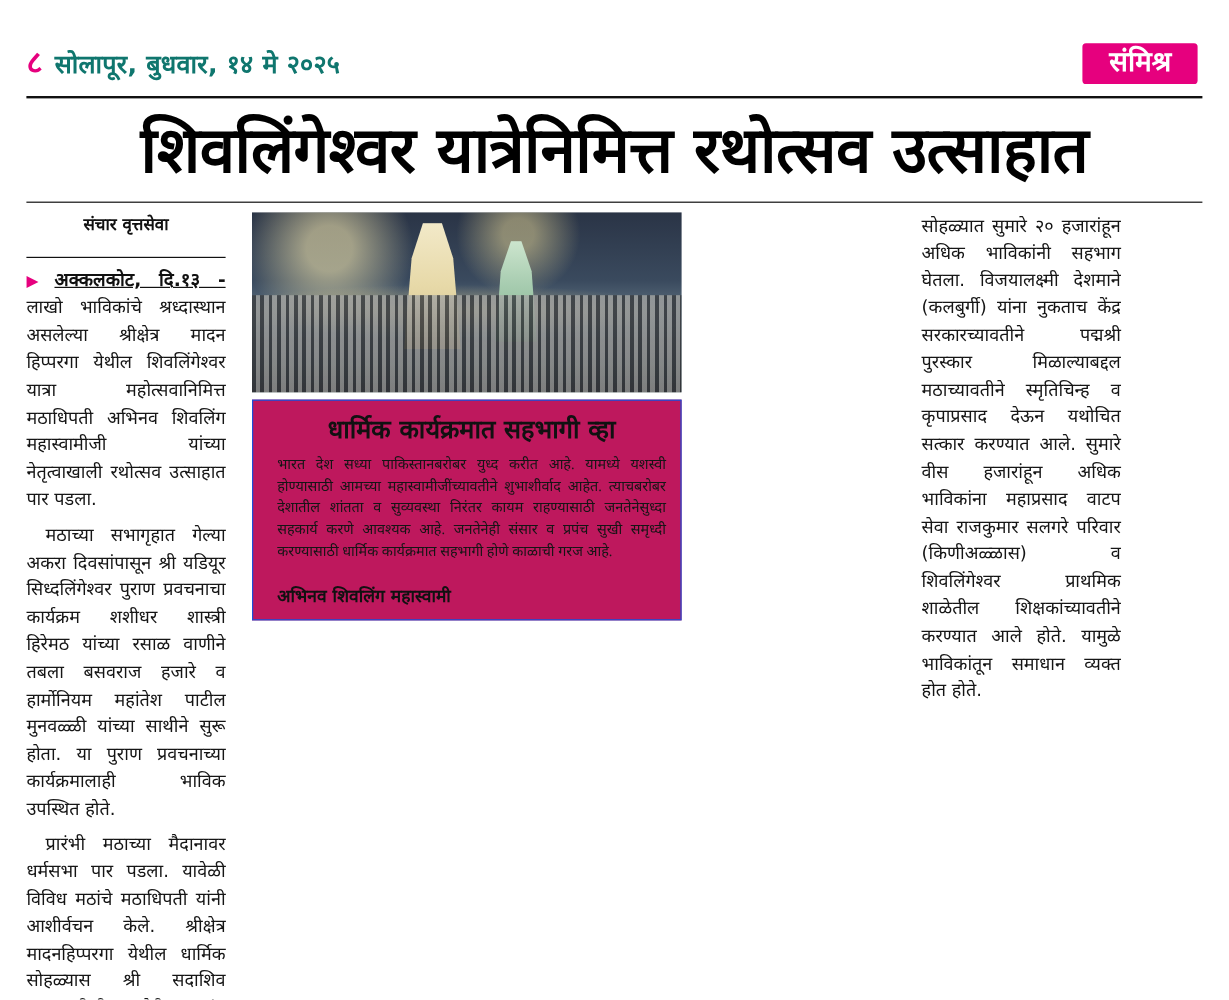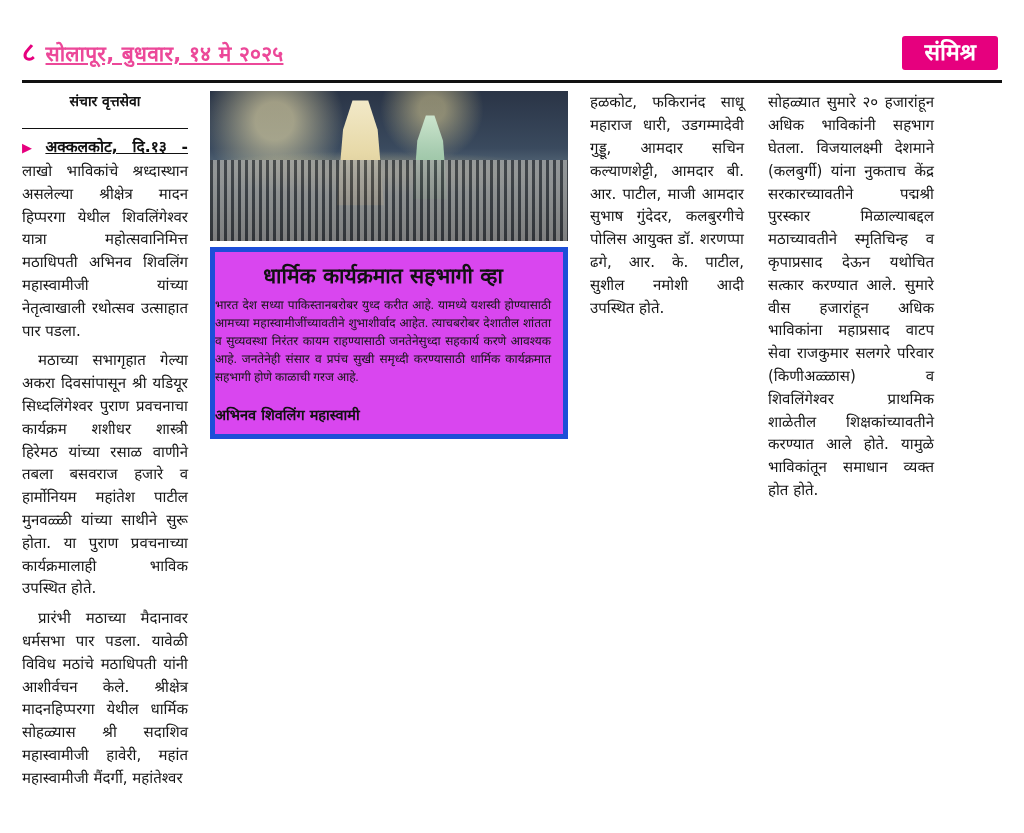--- a/index.html
+++ b/index.html
@@ -34,24 +34,23 @@
   .page-num {
     color: #e6007e;
     font-size: 26px;
     font-weight: bold;
     font-family: "DejaVu Sans", sans-serif;
     line-height: 1;
   }
   .masthead-date {
     font-size: 21px;
     font-weight: bold;
-    color: #ec4899;
+    color: #0f766e;
     font-family: "DejaVu Sans", sans-serif;
     letter-spacing: .2px;
-    text-decoration: underline;
   }
   .section-badge {
     background: #e6007e;
     color: #fff;
     font-size: 23px;
     font-weight: bold;
     font-family: "DejaVu Sans", sans-serif;
     padding: 3px 22px 5px 22px;
     border-radius: 3px;
     line-height: 1.15;
@@ -149,23 +148,23 @@
     clip-path: polygon(42% 0%, 58% 0%, 74% 30%, 82% 100%, 18% 100%, 26% 30%);
     opacity: .95;
   }
   .photo .glow {
     position: absolute; left: 0; right: 0; top: 40%; height: 30%;
     background: radial-gradient(ellipse at 45% 50%, rgba(255,225,140,.45), rgba(255,225,140,0) 70%);
   }
 
   
   .pinkbox {
-    background: #d946ef;
-    border: 5px solid #1d4ed8;
-    padding: 9px 12px 10px 0;
+    background: #be185d;
+    border: 1px solid #1d4ed8;
+    padding: 9px 12px 10px 20px;
     margin-top: 6px;
   }
   .pinkbox h3 {
     margin: 0 0 7px 0;
     text-align: center;
     font-family: "DejaVu Sans", sans-serif;
     font-size: 21px;
     font-weight: bold;
     color: #111;
   }
@@ -195,20 +194,21 @@
 
   <div class="masthead">
     <div class="masthead-left">
       <span class="page-num">८</span>
       <span class="masthead-date">सोलापूर, बुधवार, १४ मे २०२५</span>
     </div>
     <span class="section-badge">संमिश्र</span>
   </div>
   <hr class="rule-top">
 
+  <div class="headline">शिवलिंगेश्वर यात्रेनिमित्त रथोत्सव उत्साहात</div>
   <hr class="rule-under-headline">
 
   <div style="display:grid; grid-template-columns: 178px 178px 200px 178px 178px; gap:0;">
 
     <div class="smallcol">
       <div class="byline">संचार वृत्तसेवा</div>
       <div class="body-text">
         <p class="first">
           <span class="tri">▶</span><span class="dateline">अक्कलकोट, दि.१३ -</span>
           <span>लाखो भाविकांचे श्रध्दास्थान असलेल्या श्रीक्षेत्र मादन हिप्परगा येथील शिवलिंगेश्वर यात्रा महोत्सवानिमित्त मठाधिपती अभिनव शिवलिंग महास्वामीजी यांच्या नेतृत्वाखाली रथोत्सव उत्साहात पार पडला.</span>
@@ -227,21 +227,20 @@
       </div>
       <div class="pinkbox">
         <h3>धार्मिक कार्यक्रमात सहभागी व्हा</h3>
         <div class="ptext">भारत देश सध्या पाकिस्तानबरोबर युध्द करीत आहे. यामध्ये यशस्वी होण्यासाठी आमच्या महास्वामीजींच्यावतीने शुभाशीर्वाद आहेत. त्याचबरोबर देशातील शांतता व सुव्यवस्था निरंतर कायम राहण्यासाठी जनतेनेसुध्दा सहकार्य करणे आवश्यक आहे. जनतेनेही संसार व प्रपंच सुखी समृध्दी करण्यासाठी धार्मिक कार्यक्रमात सहभागी होणे काळाची गरज आहे.</div>
         <div class="signature">अभिनव शिवलिंग महास्वामी</div>
       </div>
     </div>
 
     <div class="padl padr">
       <div class="body-text">
-        <p class="first">हळकोट, फकिरानंद साधू महाराज धारी, उडगम्मादेवी गुड्डू, आमदार सचिन कल्याणशेट्टी, आमदार बी. आर. पाटील, माजी आमदार सुभाष गुंदेदर, कलबुरगीचे पोलिस आयुक्त डॉ. शरणप्पा ढगे, आर. के. पाटील, सुशील नमोशी आदी उपस्थित होते.</p>
       </div>
     </div>
 
     <div class="padl">
       <div class="body-text">
         <p class="first">सोहळ्यात सुमारे २० हजारांहून अधिक भाविकांनी सहभाग घेतला. विजयालक्ष्मी देशमाने (कलबुर्गी) यांना नुकताच केंद्र सरकारच्यावतीने पद्मश्री पुरस्कार मिळाल्याबद्दल मठाच्यावतीने स्मृतिचिन्ह व कृपाप्रसाद देऊन यथोचित सत्कार करण्यात आले. सुमारे वीस हजारांहून अधिक भाविकांना महाप्रसाद वाटप सेवा राजकुमार सलगरे परिवार (किणीअळ्ळास) व शिवलिंगेश्वर प्राथमिक शाळेतील शिक्षकांच्यावतीने करण्यात आले होते. यामुळे भाविकांतून समाधान व्यक्त होत होते.</p>
       </div>
     </div>
   </div>
 

